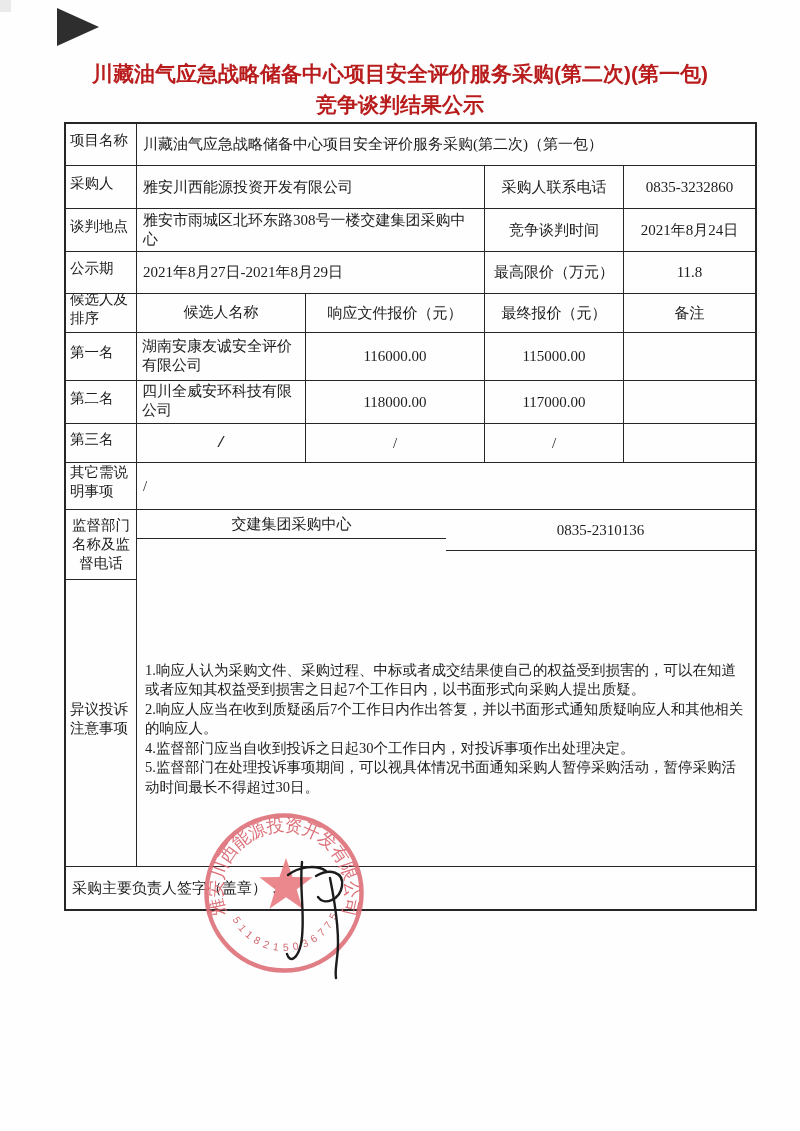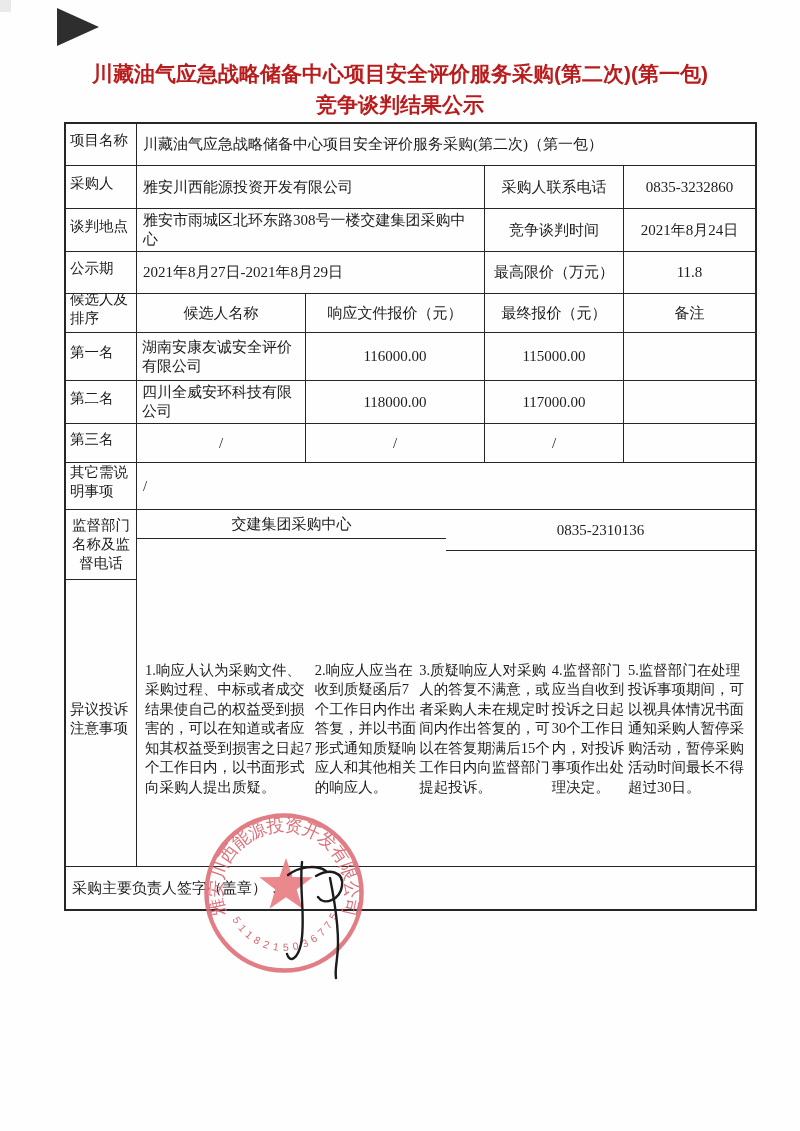--- a/index.html
+++ b/index.html
@@ -36,36 +36,36 @@
   .td{
     box-sizing:border-box;
     border-right:1.5px solid #262626;
     border-bottom:1.5px solid #262626;
     display:flex;align-items:center;
     font-size:15px;line-height:19px;
     overflow:hidden;
   }
   .td.last{border-right:none;}
   .label{width:71px;padding:2px 3px 10px 4px;word-break:break-all;font-size:14.5px;}
-  .c1{width:169px;}.c2{width:179px;}.c3{width:139px;}.c4{width:131px;}
+  .c1{width:169px;font-family:Liberation Mono, monospace;}.c2{width:179px;}.c3{width:139px;}.c4{width:131px;}
   .wide{width:618px;}
   .val-left{padding:2px 6px;justify-content:flex-start;}
   .center{justify-content:center;text-align:center;}
   .name-cell{padding:2px 5px;word-break:break-all;font-size:15px;}
   .subcol{display:flex;width:618px;}
   .subcell{
     box-sizing:border-box;width:618px;display:flex;align-items:center;justify-content:center;
     font-size:15px;
   }
   .subcell.top{height:29px;border-bottom:1.5px solid #262626;}
   .subcell.bottom{height:41px;}
   .notice-cell{
     width:618px;box-sizing:border-box;
     padding:20px 8px 8px 8px;
-    display:flex;flex-direction:row;justify-content:center;
+    display:flex;flex-direction:column;justify-content:center;
     font-size:14.5px;line-height:19.5px;
   }
   .notice-cell p{margin:0;word-break:break-all;}
   .sig-row{width:689px;height:42px;display:flex;align-items:center;padding-left:6px;box-sizing:border-box;font-size:15px;}
   
   .stamp{position:absolute;left:190px;top:798px;width:200px;height:200px;pointer-events:none;z-index:5;}
 </style>
 </head>
 <body>
 
@@ -149,21 +149,20 @@
       <div class="subcell bottom" style="border-bottom:1.5px solid #262626;">0835-2310136</div>
     </div>
   </div>
 
   <div class="tr" style="height:287px">
     <div class="td label" style="justify-content:center;">异议投诉注意事项</div>
     <div class="td last" style="width:618px;padding:0;">
       <div class="notice-cell">
         <p>1.响应人认为采购文件、采购过程、中标或者成交结果使自己的权益受到损害的，可以在知道或者应知其权益受到损害之日起7个工作日内，以书面形式向采购人提出质疑。</p>
         <p>2.响应人应当在收到质疑函后7个工作日内作出答复，并以书面形式通知质疑响应人和其他相关的响应人。</p>
-        <p>3.质疑响应人对采购人的答复不满意，或者采购人未在规定时间内作出答复的，可以在答复期满后15个工作日内向监督部门提起投诉。</p>
         <p>4.监督部门应当自收到投诉之日起30个工作日内，对投诉事项作出处理决定。</p>
         <p>5.监督部门在处理投诉事项期间，可以视具体情况书面通知采购人暂停采购活动，暂停采购活动时间最长不得超过30日。</p>
       </div>
     </div>
   </div>
 
   <div class="tr lastrow" style="height:42px">
     <div class="sig-row">采购主要负责人签字（盖章）：</div>
   </div>
 

